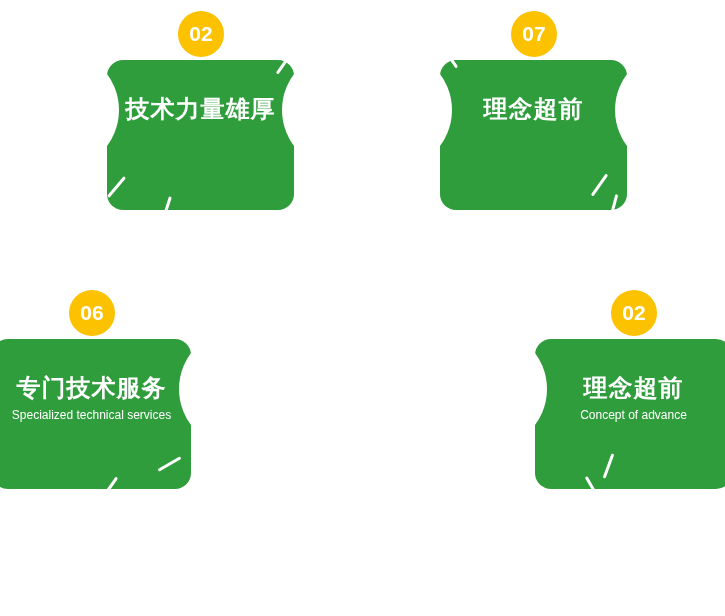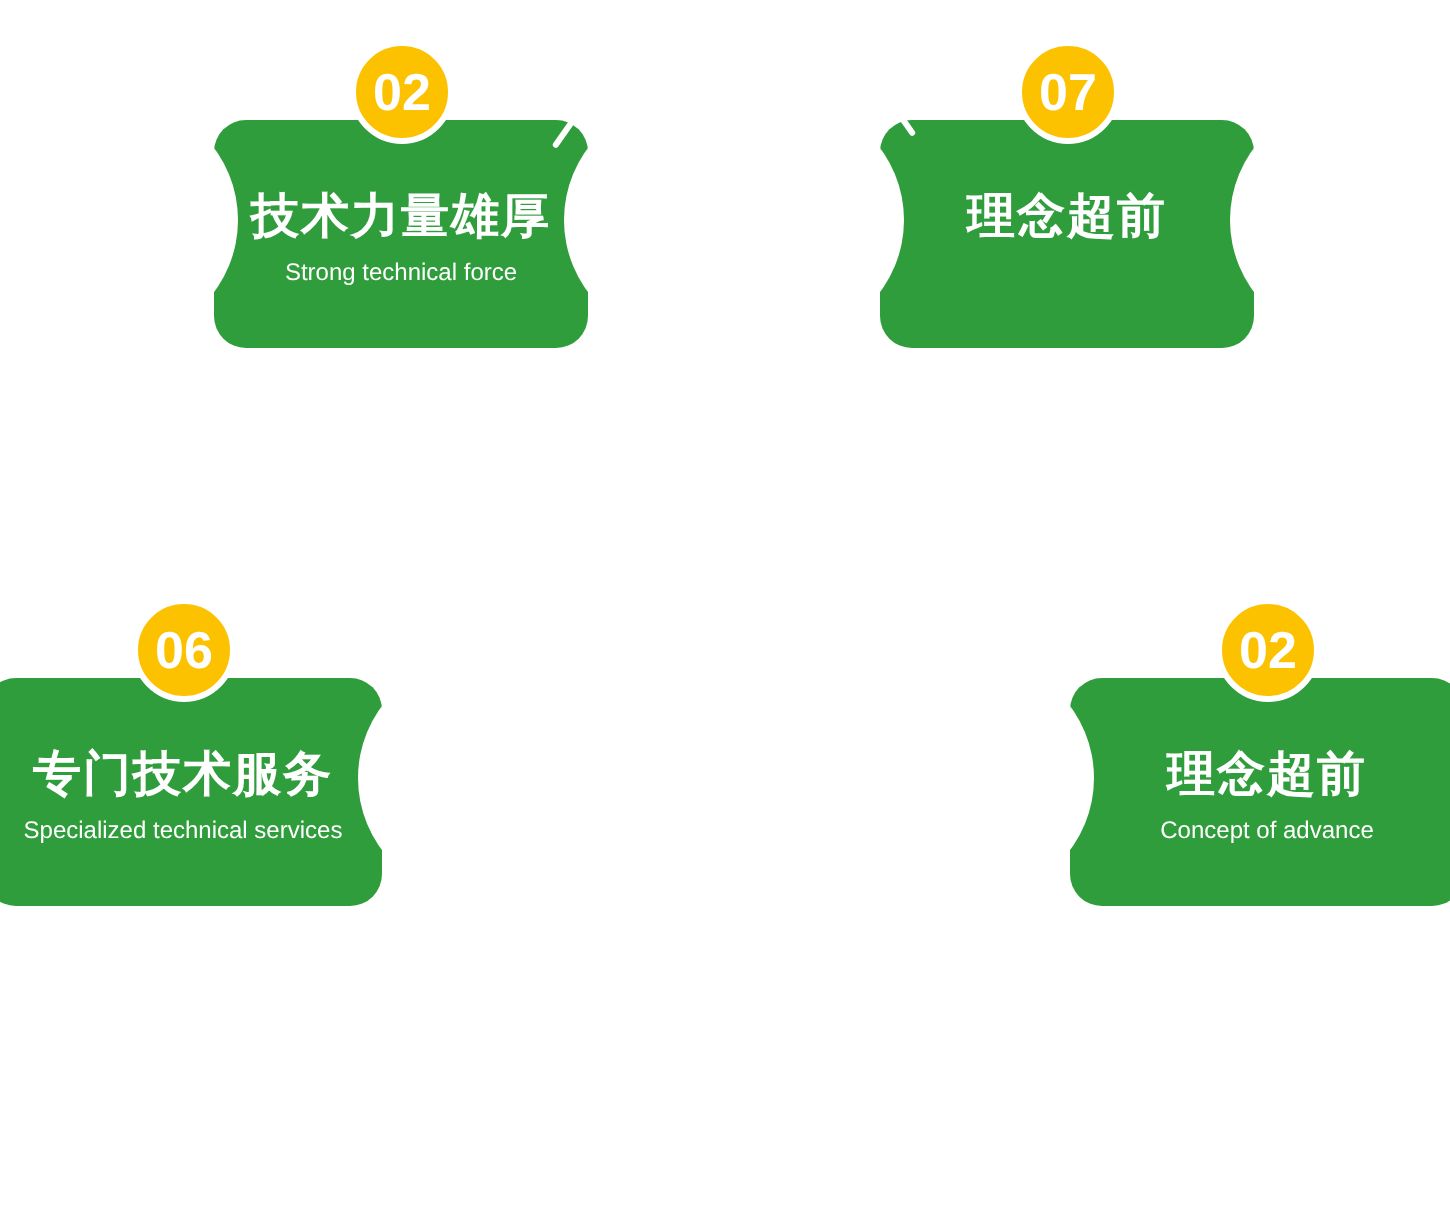--- a/index.html
+++ b/index.html
@@ -9,42 +9,42 @@
     height: 616px;
     position: relative;
     overflow: hidden;
     background: #ffffff;
     font-family: "Liberation Sans", "DejaVu Sans", sans-serif;
   }
   .features { position: absolute; inset: 0; }
   .card { position: absolute; }
   .badge {
     position: absolute;
-    top: 16px;
+    top: 4px;
     left: 50%;
     transform: translateX(-50%);
     width: 52px;
     height: 52px;
     border-radius: 50%;
     background: var(--badge-yellow, #fcc200);
     border: 3px solid #ffffff;
     color: #ffffff;
     font-weight: bold;
-    font-size: 26px;
+    font-size: 21px;
     display: flex;
     align-items: center;
     justify-content: center;
     z-index: 2;
   }
   .panel {
     position: absolute;
     top: 56px;
     left: 0;
     right: 1px;
-    height: 114px;
+    height: 150px;
     background: var(--card-green, #2f9d3c);
     border-radius: 16px;
     overflow: hidden;
     text-align: center;
     color: #ffffff;
     z-index: 1;
   }
   .notch {
     position: absolute;
     width: 120px;
@@ -98,21 +98,20 @@
 <body>
 
 <div class="features">
 
   <div class="card pos-02">
     <div class="badge">02</div>
     <div class="panel">
       <div class="notch notch-left"></div>
       <div class="notch notch-right"></div>
       <div class="title">技术力量雄厚</div>
-      <div class="subtitle">Strong technical force</div>
     </div>
     <span class="spark sp-a"></span>
     <span class="spark sp-b"></span>
     <span class="spark sp-c"></span>
   </div>
 
   <div class="card pos-03">
     <div class="badge">07</div>
     <div class="panel">
       <div class="notch notch-left"></div>

